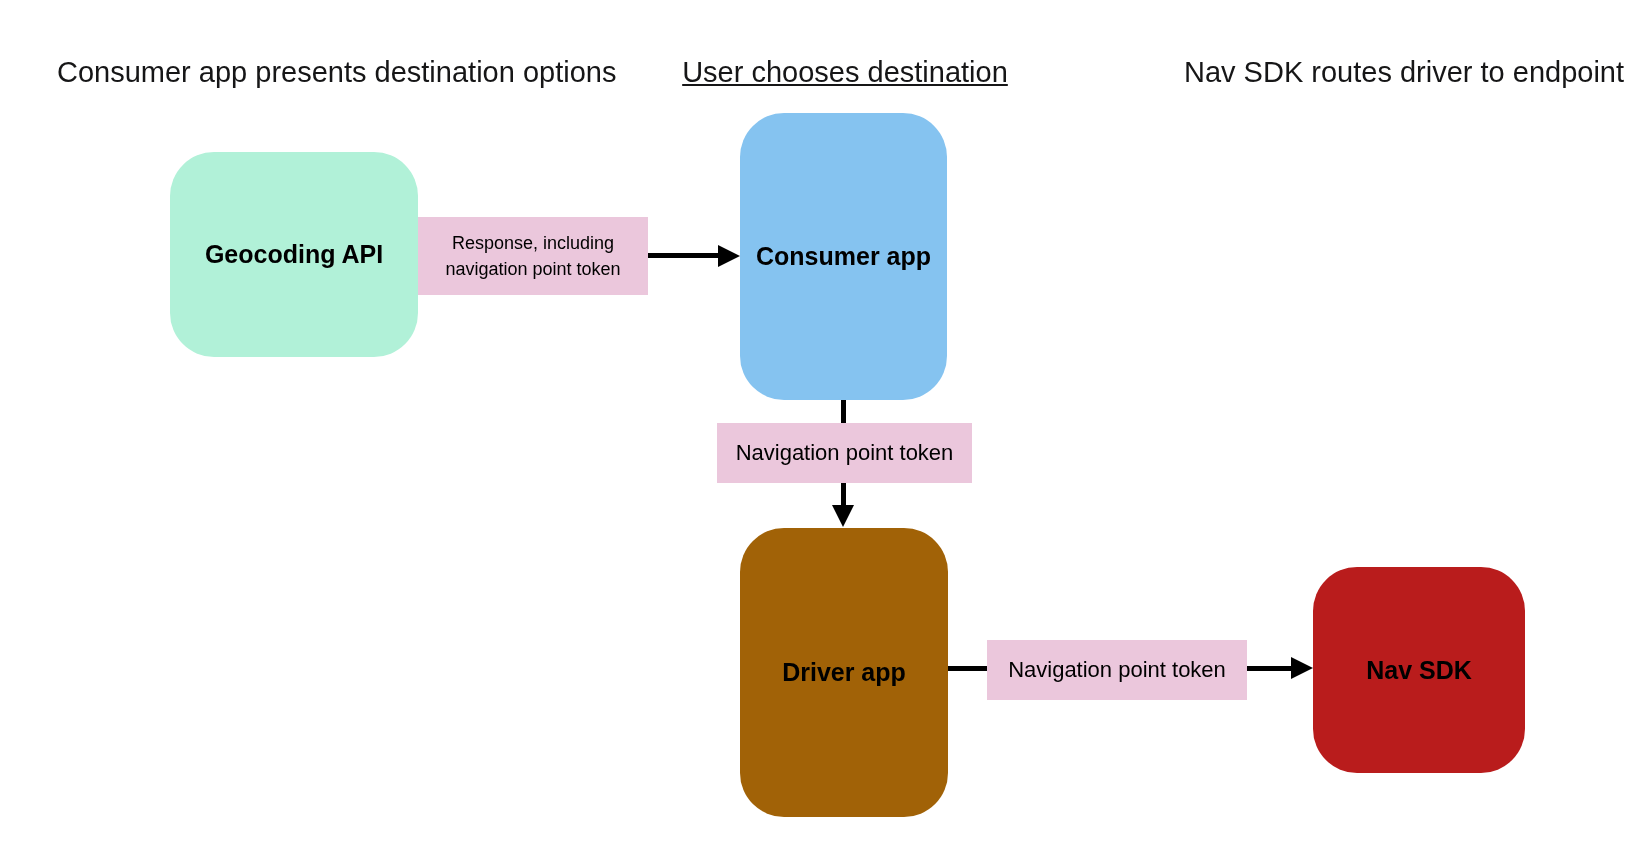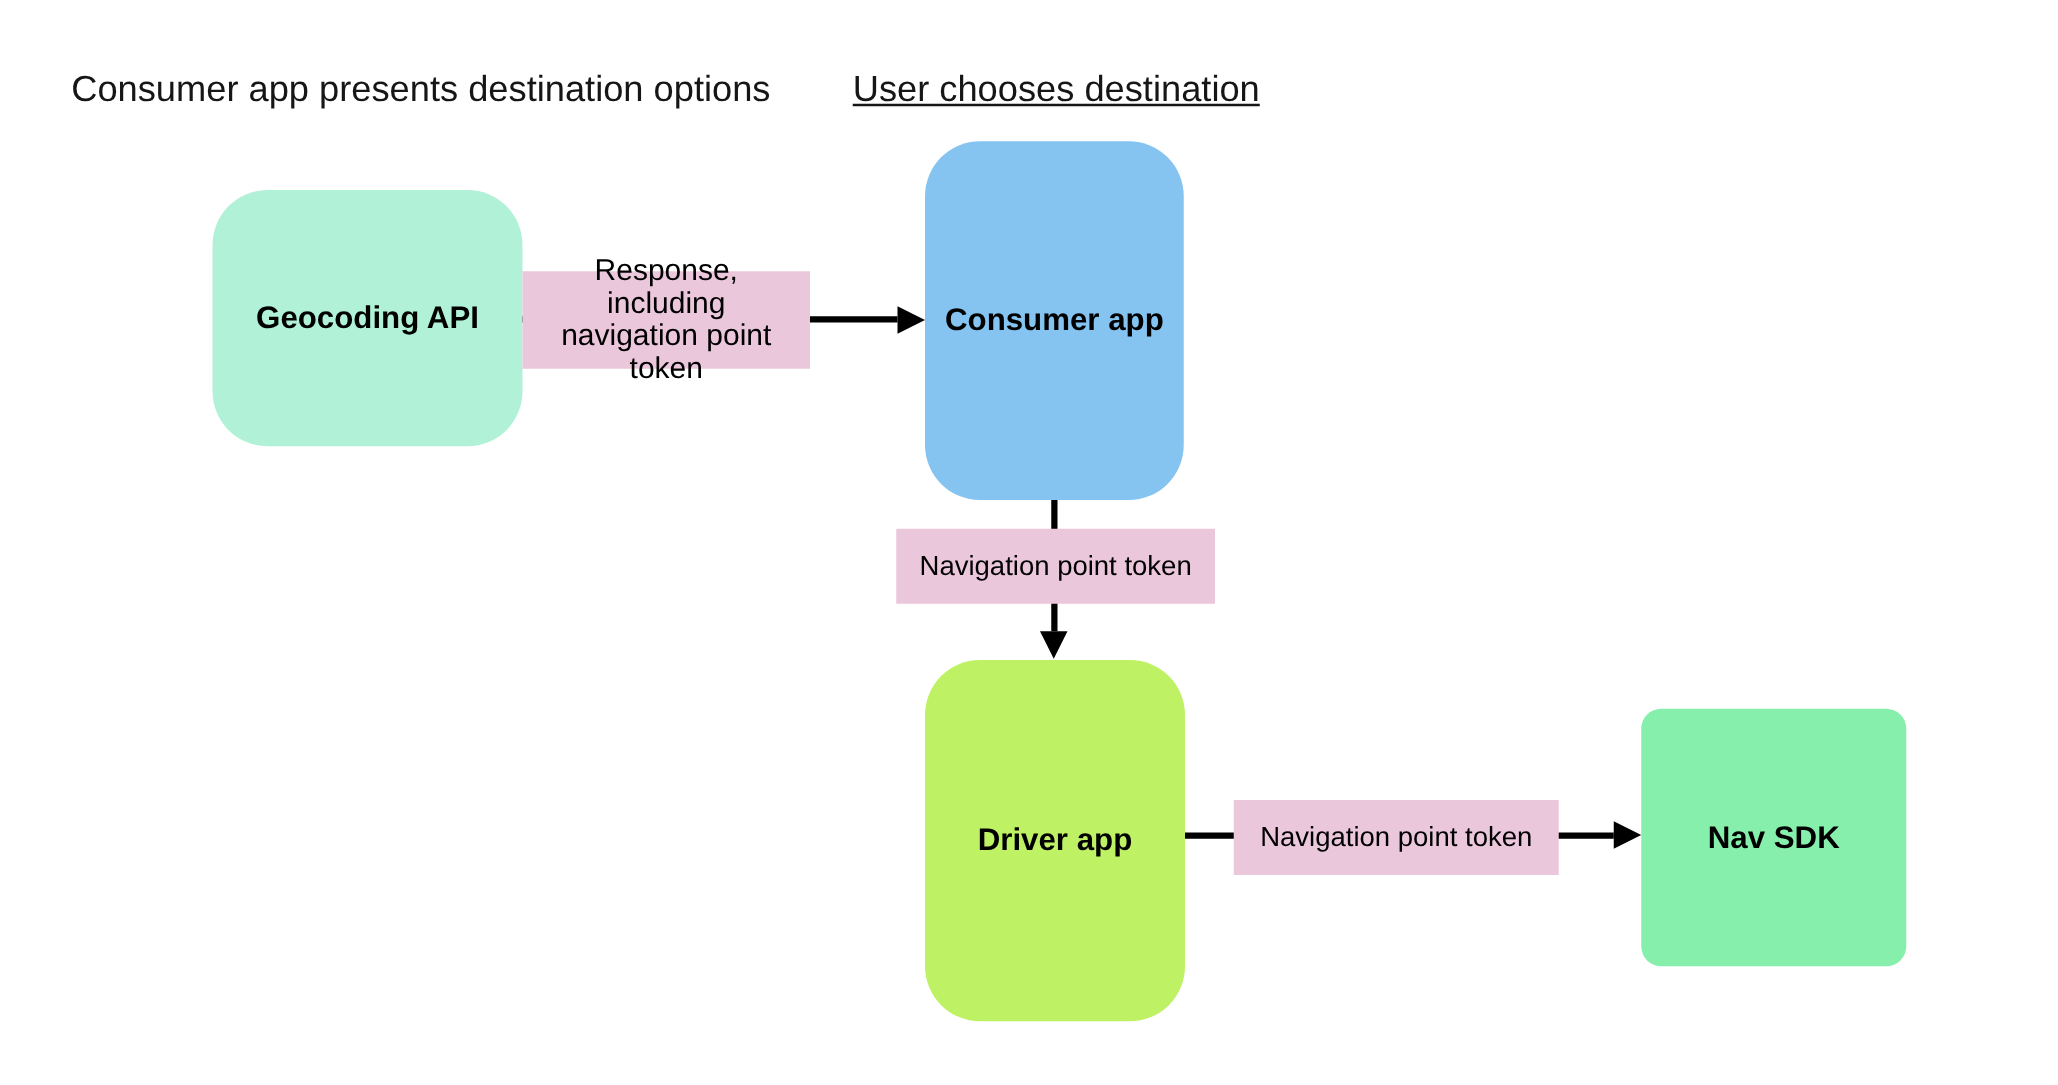--- a/index.html
+++ b/index.html
@@ -53,21 +53,21 @@
   .edge-label {
     position: absolute;
     display: flex;
     align-items: center;
     justify-content: center;
     text-align: center;
     color: var(--label_text, #000000);
     z-index: 3;
   }
   .label1 { left: 418px; top: 217px; width: 230px; height: 78px;
-            font-size: 24px; line-height: 26px; padding: 0 14px; }
+            font-size: 18px; line-height: 26px; padding: 0 14px; }
   .label2 { left: 717px; top: 423px; width: 255px; height: 60px; font-size: 22px; }
   .label3 { left: 987px; top: 640px; width: 260px; height: 60px; font-size: 22px; }
 
   
   .arrow-line {
     position: absolute;
     background: var(--arrow, #000000);
     z-index: 1;
   }
   .a1-line { left: 378px; top: 253px; width: 340px; height: 5px; }
@@ -93,43 +93,44 @@
   .a2-head { left: 832px;  top: 505px; }
   .a3-head { left: 1291px; top: 657px; }
 </style>
 </head>
 <body>
 
 <div class="canvas">
 
   <div class="heading h1">Consumer app presents destination options</div>
   <div class="heading h2">User chooses destination</div>
+  <div class="heading h3">Nav SDK routes driver to endpoint</div>
 
   <div class="arrow-line a1-line"></div>
   <div class="arrow-head head-right a1-head"></div>
 
   <div class="arrow-line a2-line"></div>
   <div class="arrow-head head-down a2-head"></div>
 
   <div class="arrow-line a3-line"></div>
   <div class="arrow-head head-right a3-head"></div>
 
   <div class="node geocoding" style="background: rgb(177, 241, 216);">
     <span class="node-label">Geocoding API</span>
   </div>
 
   <div class="node consumer" style="background: rgb(133, 195, 240);">
     <span class="node-label">Consumer app</span>
   </div>
 
-  <div class="node driver" style="background: #bef264;">
+  <div class="node driver" style="background: #a16207;">
     <span class="node-label">Driver app</span>
   </div>
 
-  <div class="node navsdk" style="background: #86efac; border-radius: 16px;">
+  <div class="node navsdk" style="background: #b91c1c;">
     <span class="node-label">Nav SDK</span>
   </div>
 
   <div class="edge-label label1" style="background: rgb(235, 199, 220);">
     <span>Response, including navigation point token</span>
   </div>
 
   <div class="edge-label label2" style="background: rgb(235, 199, 220);">
     <span>Navigation point token</span>
   </div>

